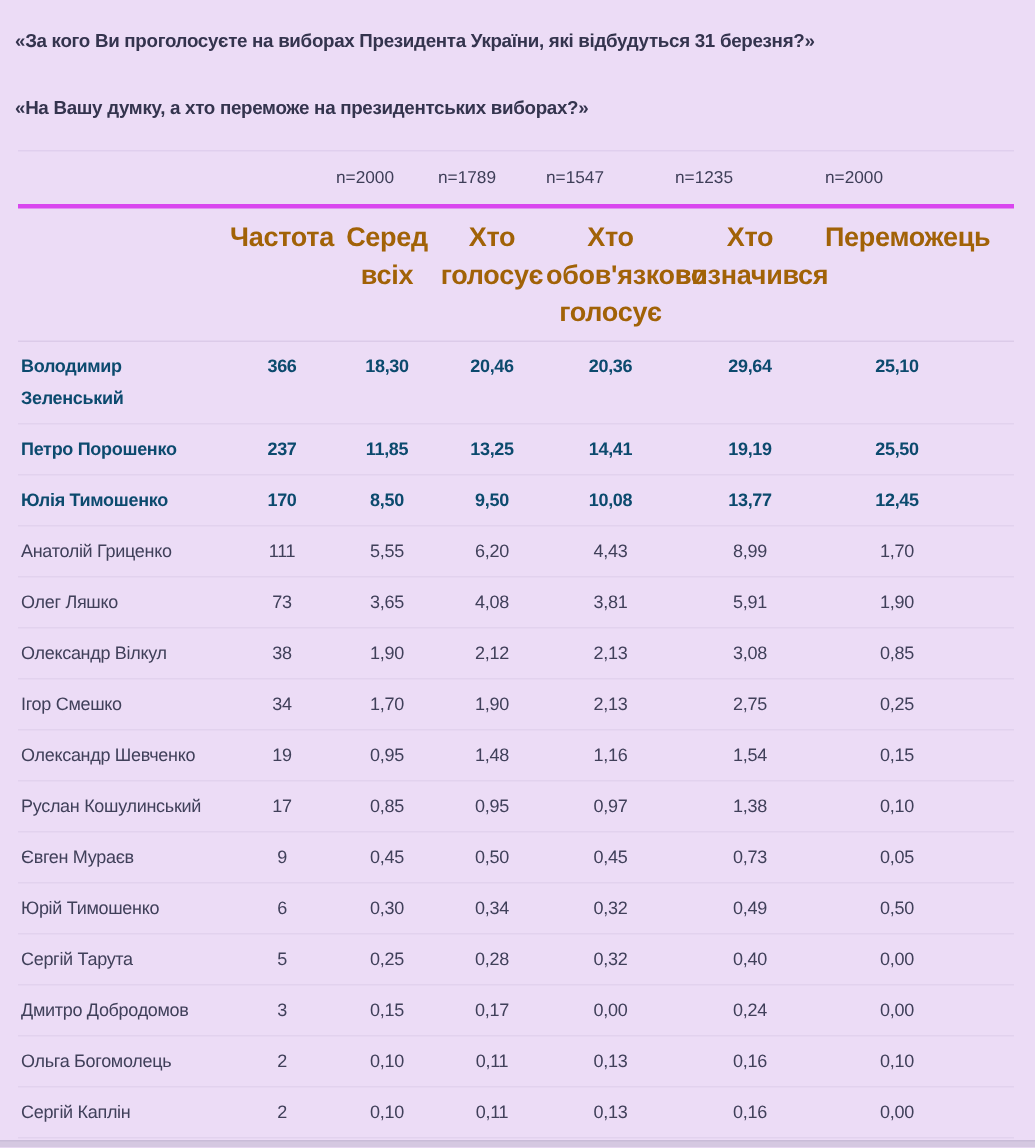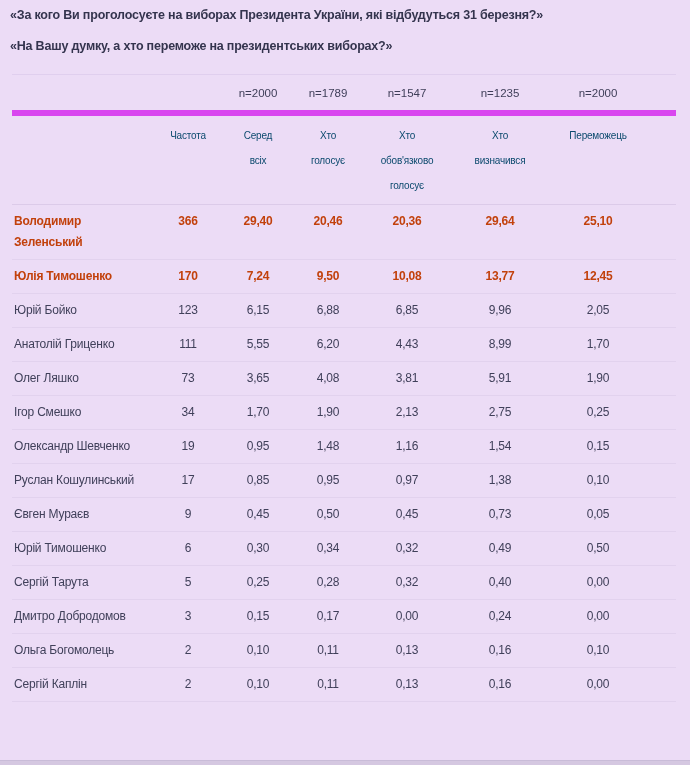--- a/index.html
+++ b/index.html
@@ -11,84 +11,83 @@
     background: #ecdcf6;
     font-family: "Liberation Sans", "DejaVu Sans", sans-serif;
     color: #3a3a55;
   }
   .page {
     position: relative;
     width: 690px;
     height: 765px;
   }
   .questions {
-    padding: 7px 14px 0 10px;
+    padding: 19px 14px 0 10px;
   }
   .question {
     margin: 0;
     font-size: 12.5px;
     font-weight: bold;
     letter-spacing: -0.2px;
     line-height: 16px;
     color: #34344e;
   }
   .question + .question {
-    margin-top: 15px;
+    margin-top: 29px;
   }
   table.poll {
     border-collapse: collapse;
     table-layout: fixed;
     width: 664px;
     margin: 20px 14px 0 12px;
     border-top: 1px solid #e0cfee;
   }
   col.c-name  { width: 140px; }
   col.c-freq  { width: 72px; }
   col.c-among { width: 68px; }
   col.c-vote  { width: 72px; }
   col.c-oblig { width: 86px; }
   col.c-decid { width: 100px; }
   col.c-winner{ width: 126px; }
 
   tr.n-row td {
     height: 35px;
-    border-bottom: 6px solid #d946ef;
+    border-bottom: 3px solid #d946ef;
     font-size: 11.5px;
     font-weight: normal;
-    text-align: center;
     vertical-align: middle;
     color: #3e3e58;
     padding: 0;
   }
   tr.head-row th {
     border-bottom: 1px solid #dccbe9;
-    font-size: 10px;
-    font-weight: normal;
+    font-size: 18px;
+    font-weight: bold;
     letter-spacing: -0.2px;
     text-align: center;
     vertical-align: top;
     white-space: pre-line;
     line-height: 25px;
     padding: 7px 0 6px 0;
-    color: #0c4a6e;
+    color: #a16207;
   }
   tbody td {
     font-size: 12px;
     font-weight: normal;
     letter-spacing: -0.2px;
     text-align: center;
     vertical-align: top;
     border-bottom: 1px solid #e2d2ee;
     padding: 6px 0;
     line-height: 21px;
     color: #40405a;
   }
   tbody tr.bold td {
     font-weight: bold;
-    color: #c2410c;
+    color: #0c4a6e;
     margin-left: 16px;
   }
   tbody td.name {
     text-align: left;
     padding-left: 2px;
     white-space: pre-line;
   }
   tr.n-row td.winner-cell,
   tr.head-row th.winner-cell,
   tbody td.winner-cell {
@@ -146,63 +145,72 @@
         <th>Хто
 визначився</th>
         <th class="winner-cell">Переможець</th>
       </tr>
     </thead>
     <tbody>
         <tr class="bold">
     <td class="name">Володимир
 Зеленський</td>
     <td>366</td>
-    <td>29,40</td>
+    <td>18,30</td>
     <td>20,46</td>
     <td>20,36</td>
     <td>29,64</td>
     <td class="winner-cell">25,10</td>
   </tr>
         <tr class="bold">
+    <td class="name">Петро Порошенко</td>
+    <td>237</td>
+    <td>11,85</td>
+    <td>13,25</td>
+    <td>14,41</td>
+    <td>19,19</td>
+    <td class="winner-cell">25,50</td>
+  </tr>
+        <tr class="bold">
     <td class="name">Юлія Тимошенко</td>
     <td>170</td>
-    <td>7,24</td>
+    <td>8,50</td>
     <td>9,50</td>
     <td>10,08</td>
     <td>13,77</td>
     <td class="winner-cell">12,45</td>
-  </tr>
-        <tr>
-    <td class="name">Юрій Бойко</td>
-    <td>123</td>
-    <td>6,15</td>
-    <td>6,88</td>
-    <td>6,85</td>
-    <td>9,96</td>
-    <td class="winner-cell">2,05</td>
   </tr>
         <tr>
     <td class="name">Анатолій Гриценко</td>
     <td>111</td>
     <td>5,55</td>
     <td>6,20</td>
     <td>4,43</td>
     <td>8,99</td>
     <td class="winner-cell">1,70</td>
   </tr>
         <tr>
     <td class="name">Олег Ляшко</td>
     <td>73</td>
     <td>3,65</td>
     <td>4,08</td>
     <td>3,81</td>
     <td>5,91</td>
     <td class="winner-cell">1,90</td>
   </tr>
         <tr>
+    <td class="name">Олександр Вілкул</td>
+    <td>38</td>
+    <td>1,90</td>
+    <td>2,12</td>
+    <td>2,13</td>
+    <td>3,08</td>
+    <td class="winner-cell">0,85</td>
+  </tr>
+        <tr>
     <td class="name">Ігор Смешко</td>
     <td>34</td>
     <td>1,70</td>
     <td>1,90</td>
     <td>2,13</td>
     <td>2,75</td>
     <td class="winner-cell">0,25</td>
   </tr>
         <tr>
     <td class="name">Олександр Шевченко</td>

